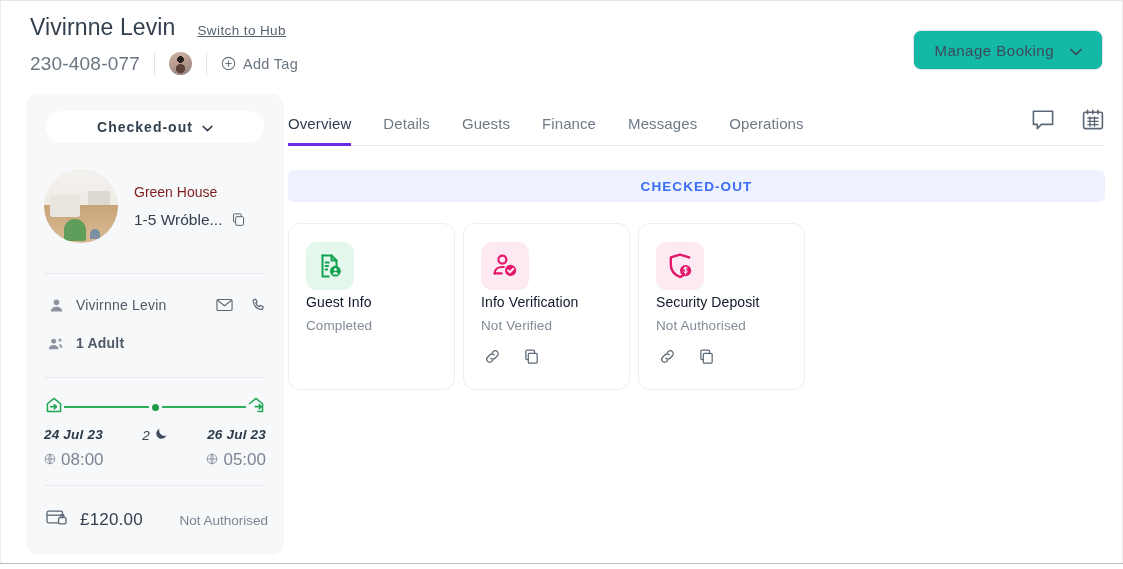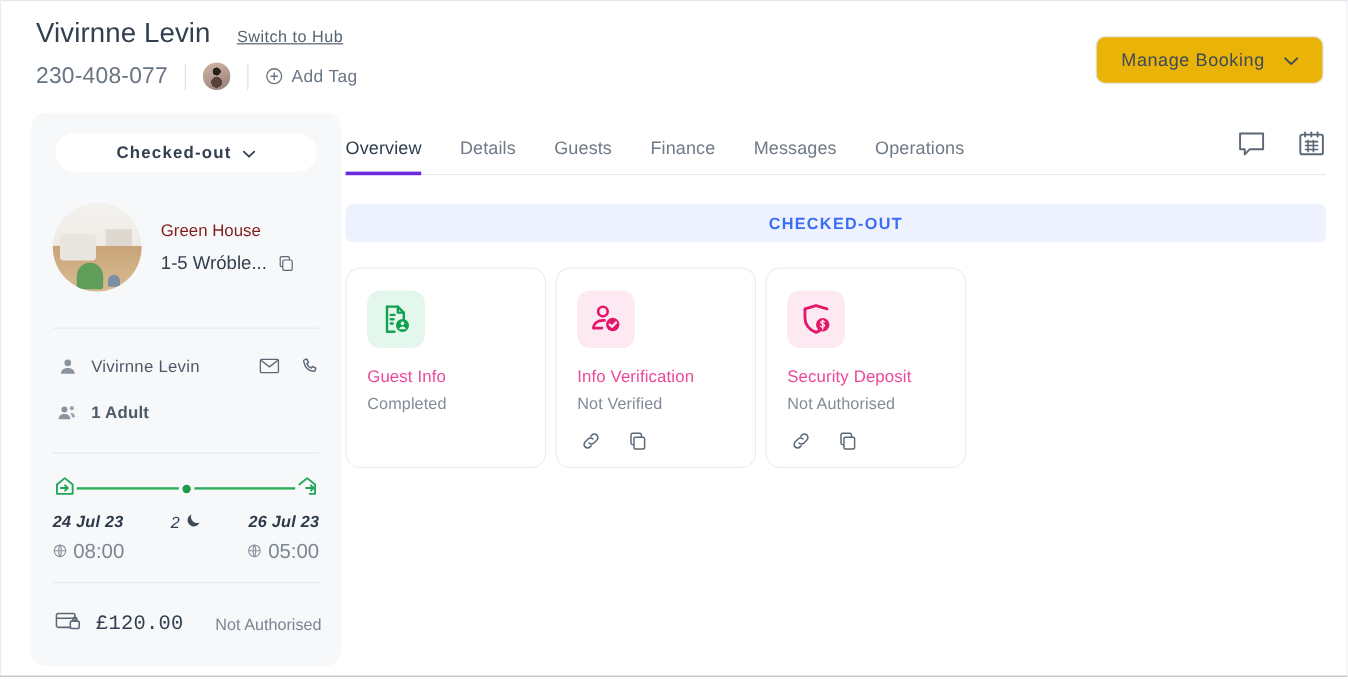--- a/index.html
+++ b/index.html
@@ -32,21 +32,21 @@
       radial-gradient(circle at 50% 33%, #2b211c 0 17%, transparent 18%),
       linear-gradient(160deg,#cdb5a6 0%, #b99d92 45%, #8d7f7a 100%);
   }
   .add-tag { display:flex; align-items:center; gap:7px; font-size:14.5px; color:#6a7582; cursor:pointer; letter-spacing:.3px; }
   .add-tag svg { display:block; }
 
   .manage-btn {
     position:absolute; right:20px; top:30px;
     display:flex; align-items:center; gap:16px;
     height:40px; padding:0 20px;
-    border:1px solid #e0e3e8; border-radius:8px; background:#eab308;
+    border:1px solid #e0e3e8; border-radius:8px; background:#14b8a6;
     font-size:15px; color:#3d4a59; letter-spacing:.5px; cursor:pointer;
   }
 
   
   .sidebar {
     position:absolute; left:26px; top:94px; width:258px; height:461px;
     background:#f7f8fa; border-radius:12px;
   }
   .status-pill {
     position:absolute; left:20px; top:17px; width:218px; height:32px;
@@ -87,21 +87,21 @@
   .stay-bar { display:flex; align-items:center; gap:0; height:20px; }
   .stay-line { flex:1; height:2px; background:#2eae5a; }
   .stay-dot { width:7px; height:7px; border-radius:50%; background:#1f9b4b; margin:0 3px; }
   .stay-dates { display:flex; justify-content:space-between; margin-top:10px;font-style:italic; }
   .stay-date { font-size:13.5px; font-weight:700; color:#2c3a49; letter-spacing:.2px; }
   .stay-nights { font-size:13.5px; color:#33404f; display:flex; align-items:center; gap:5px; }
   .stay-times { display:flex; justify-content:space-between; margin-top:7px; }
   .stay-time { font-size:17px; color:#7b8593; display:flex; align-items:center; gap:5px; }
 
   .money { position:absolute; left:20px; top:415px; display:flex; align-items:center; gap:12px; width:222px; }
-  .money-amt { font-size:17px; color:#33404f; letter-spacing:.2px;font-family:Liberation Mono, monospace; }
+  .money-amt { font-size:17px; color:#33404f; letter-spacing:.2px; }
   .money-state { font-size:13.5px; color:#7b8593; margin-left:auto; }
 
   
   .main { position:absolute; left:288px; top:94px; right:18px; }
   .tabs { display:flex; align-items:flex-end; gap:32px; height:52px; border-bottom:1px solid #e9ebee; position:relative; }
   .tab { font-size:15px; color:#6f7a87; padding-bottom:13px; cursor:pointer; letter-spacing:.1px; }
   .tab.active { color:#2d3c4e; border-bottom:3px solid #6d2ae2; margin-bottom:-1px; padding-bottom:11px; }
   .tab-icons { position:absolute; right:0; bottom:14px; display:flex; gap:26px; }
 
   .banner {
@@ -112,21 +112,21 @@
 
   .cards { display:flex; gap:8px; margin-top:21px; }
   .card {
     width:167px; height:167px; background:#fff;
     border:1px solid #eceef1; border-radius:12px;
     padding:18px 17px 0 17px;
   }
   .card-ico { width:48px; height:48px; border-radius:11px; display:flex; align-items:center; justify-content:center; }
   .card-ico.green { background:#e4f7ec; }
   .card-ico.pink { background:#fde9f1; }
-  .card-title { margin-top:15px; font-size:14px; color:#ec4899; letter-spacing:.1px; }
+  .card-title { margin-top:4px; font-size:14px; color:#0f172a; letter-spacing:.1px; }
   .card-sub { margin-top:8px; font-size:13.5px; color:#828c99; letter-spacing:.1px; }
   .card-actions { margin-top:15px; display:flex; gap:22px; padding-left:3px; }
   .act { cursor:pointer; display:flex; }
 </style>
 </head>
 <body>
 
 <div class="page">
   <div class="top-rule"></div>
   <div class="left-rule"></div>

